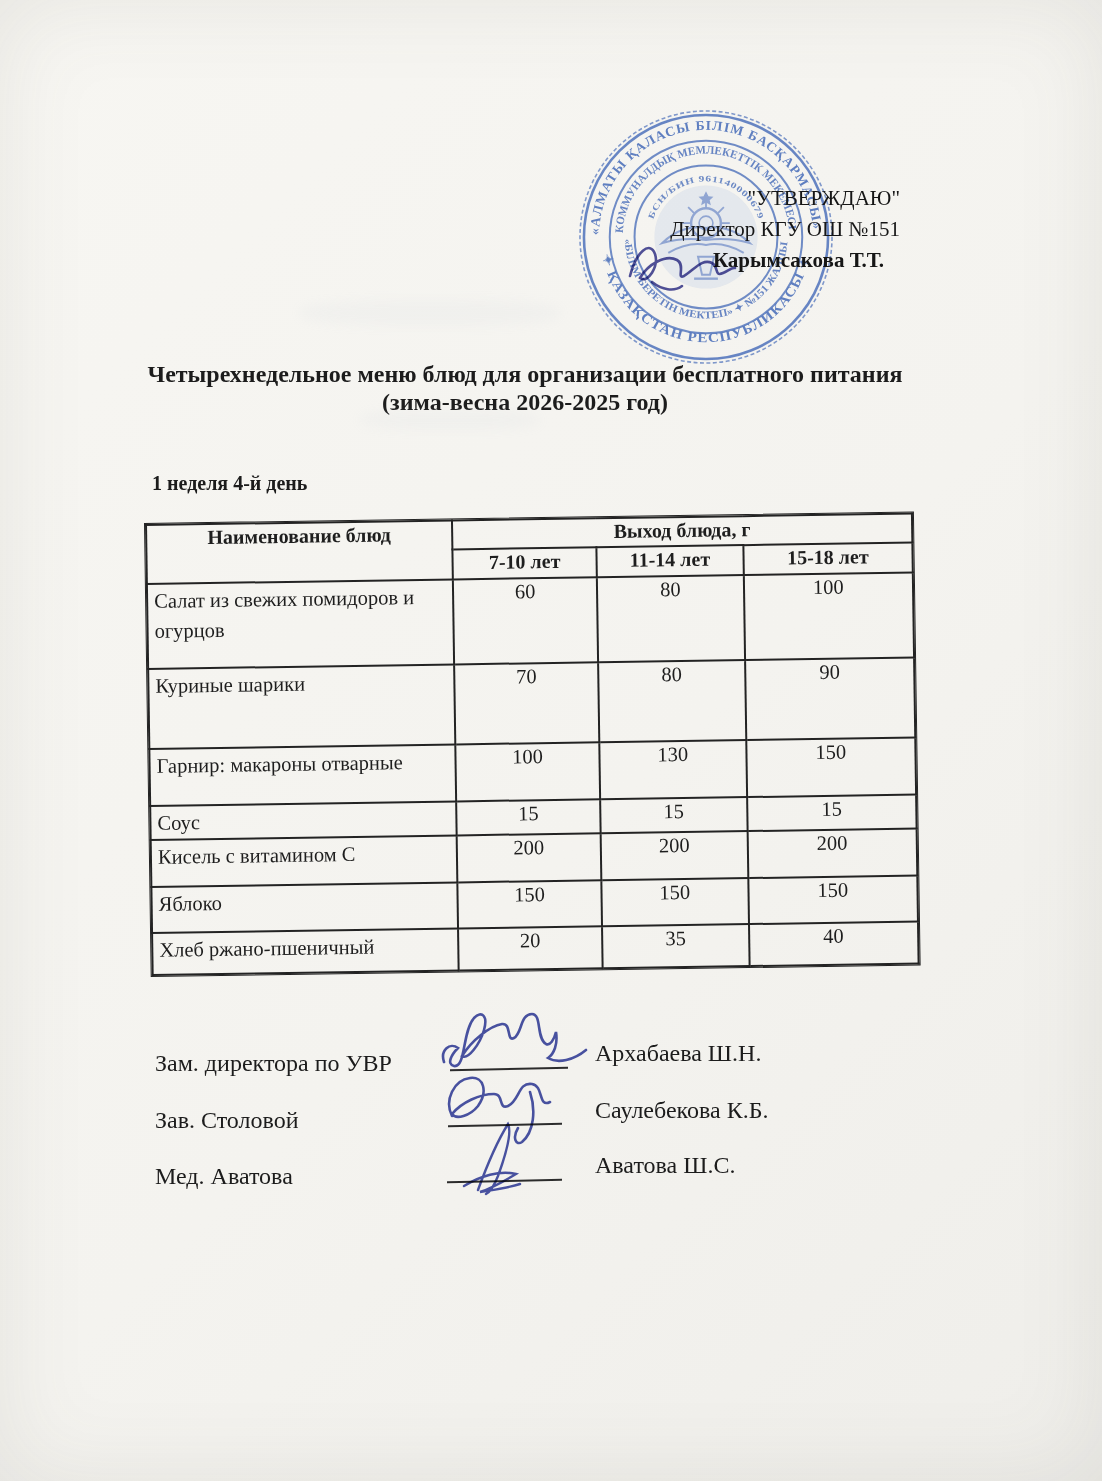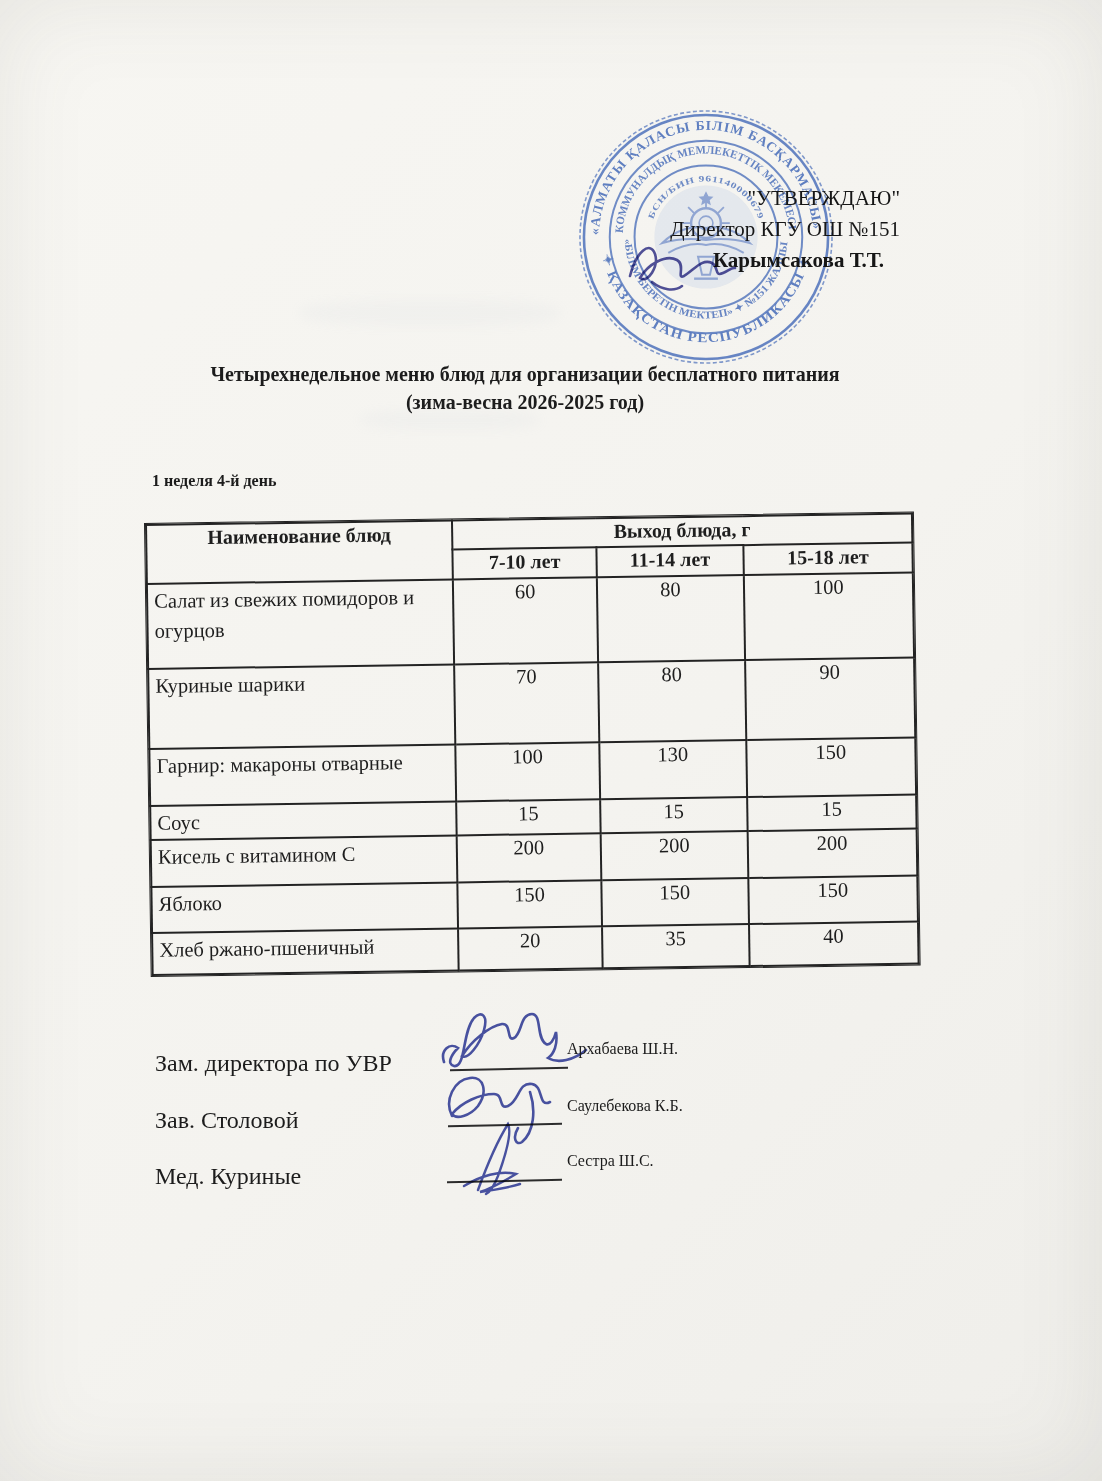--- a/index.html
+++ b/index.html
@@ -22,26 +22,26 @@
   
   .approval{
     position:absolute;left:560px;top:183px;width:340px;
     text-align:right;font-size:21px;line-height:31px;color:#161616;
   }
   .approval .l3{padding-right:16px;font-weight:bold;}
   .director-sig{position:absolute;left:622px;top:232px;mix-blend-mode:multiply;}
   
   .doc-title{
     position:absolute;left:130px;top:360px;width:790px;
-    text-align:center;font-weight:bold;font-size:20px;line-height:28px;
+    text-align:center;font-weight:bold;font-size:24px;line-height:28px;
   }
   .doc-title .tl{margin-bottom:0;}
   .week-label{
     position:absolute;left:152px;top:472px;
-    font-weight:bold;font-size:16px;
+    font-weight:bold;font-size:20px;
   }
   
   .table-wrap{
     position:absolute;left:145px;top:524px;width:768px;
     transform:rotate(-0.85deg);transform-origin:0 0;
   }
   table.menu{
     border-collapse:collapse;table-layout:fixed;width:768px;
     font-size:20.5px;color:#1e1e1e;
   }
@@ -61,21 +61,21 @@
   tr.r4{height:47px}
   tr.r5{height:46px}
   tr.r6{height:42px}
   td.c-dish-h{font-weight:bold;text-align:center;vertical-align:middle;font-size:20px;}
   td.c-group-h{font-weight:bold;text-align:center;vertical-align:middle;font-size:20px;}
   td.c-age{font-weight:bold;text-align:center;vertical-align:middle;font-size:20px;}
   td.dish{text-align:left;line-height:30px;padding-left:8px;}
   td.val{text-align:center;}
   
   .sig-label{position:absolute;left:155px;font-size:24px;}
-  .sig-name{position:absolute;left:567px;font-size:16px;}
+  .sig-name{position:absolute;left:595px;font-size:24px;}
   .sig-line{position:absolute;height:0;border-bottom:2px solid #2c2c2c;}
   .ink{position:absolute;mix-blend-mode:multiply;}
   .lbl1{top:1050px}.lbl2{top:1107px}.lbl3{top:1163px}
   .nm1{top:1040px}.nm2{top:1097px}.nm3{top:1152px}
   .ln1{left:450px;top:1068px;width:118px;transform:rotate(-1.2deg);}
   .ln2{left:448px;top:1124px;width:114px;transform:rotate(-1.2deg);}
   .ln3{left:447px;top:1180px;width:115px;transform:rotate(-1.2deg);}
   
   .ghost{position:absolute;background:#b9c2cf;opacity:.08;filter:blur(6px);border-radius:40%;}
 </style>
@@ -213,36 +213,36 @@
           <td class="val">20</td>
           <td class="val">35</td>
           <td class="val">40</td>
         </tr>
       </tbody>
     </table>
   </div>
 
   <div class="sig-label lbl1">Зам. директора по УВР</div>
   <div class="sig-label lbl2">Зав. Столовой</div>
-  <div class="sig-label lbl3">Мед. Куриные</div>
+  <div class="sig-label lbl3">Мед. Аватова</div>
 
   <div class="sig-line ln1"></div>
   <div class="sig-line ln2"></div>
   <div class="sig-line ln3"></div>
 
   <svg class="ink" style="left:438px;top:1002px" width="155" height="78" viewBox="0 0 155 78">
     <path d="M6,60 C2,48 12,40 20,46 C14,52 8,62 16,64 C28,66 24,30 36,16 C44,8 50,14 46,28 C42,42 30,58 24,54 C34,38 52,24 64,22 C74,21 68,40 76,36 C84,32 82,12 94,12 C104,12 98,36 108,42 C112,44 116,38 118,30 C120,42 116,52 110,56 C120,62 136,58 148,48" fill="none" stroke="#3c47a3" stroke-width="2.6" stroke-linecap="round" opacity=".92"></path>
   </svg>
   <svg class="ink" style="left:438px;top:1062px" width="140" height="86" viewBox="0 0 140 86">
     <path d="M14,54 C6,38 16,18 32,16 C46,14 50,30 40,44 C32,54 18,58 14,52 C24,40 42,32 56,32 C66,32 60,48 70,44 C82,38 80,20 94,22 C106,24 100,46 112,40 M92,30 C98,48 96,70 84,80 C78,84 74,76 80,66" fill="none" stroke="#3c47a3" stroke-width="2.6" stroke-linecap="round" opacity=".92"></path>
   </svg>
   <svg class="ink" style="left:448px;top:1118px" width="110" height="80" viewBox="0 0 110 80">
     <path d="M30,72 C38,50 50,22 60,6 C64,14 58,36 50,58 C46,68 42,74 38,76 M16,68 C32,58 52,52 68,56 C58,62 44,70 32,74 C44,72 60,70 72,66" fill="none" stroke="#3c47a3" stroke-width="2.4" stroke-linecap="round" opacity=".92"></path>
   </svg>
 
   <div class="sig-name nm1">Архабаева Ш.Н.</div>
   <div class="sig-name nm2">Саулебекова К.Б.</div>
-  <div class="sig-name nm3">Сестра Ш.С.</div>
+  <div class="sig-name nm3">Аватова Ш.С.</div>
 
   <div class="ghost" style="left:300px;top:300px;width:260px;height:26px"></div>
   <div class="ghost" style="left:360px;top:410px;width:180px;height:20px"></div>
 
 </div>
 
 </body></html>

